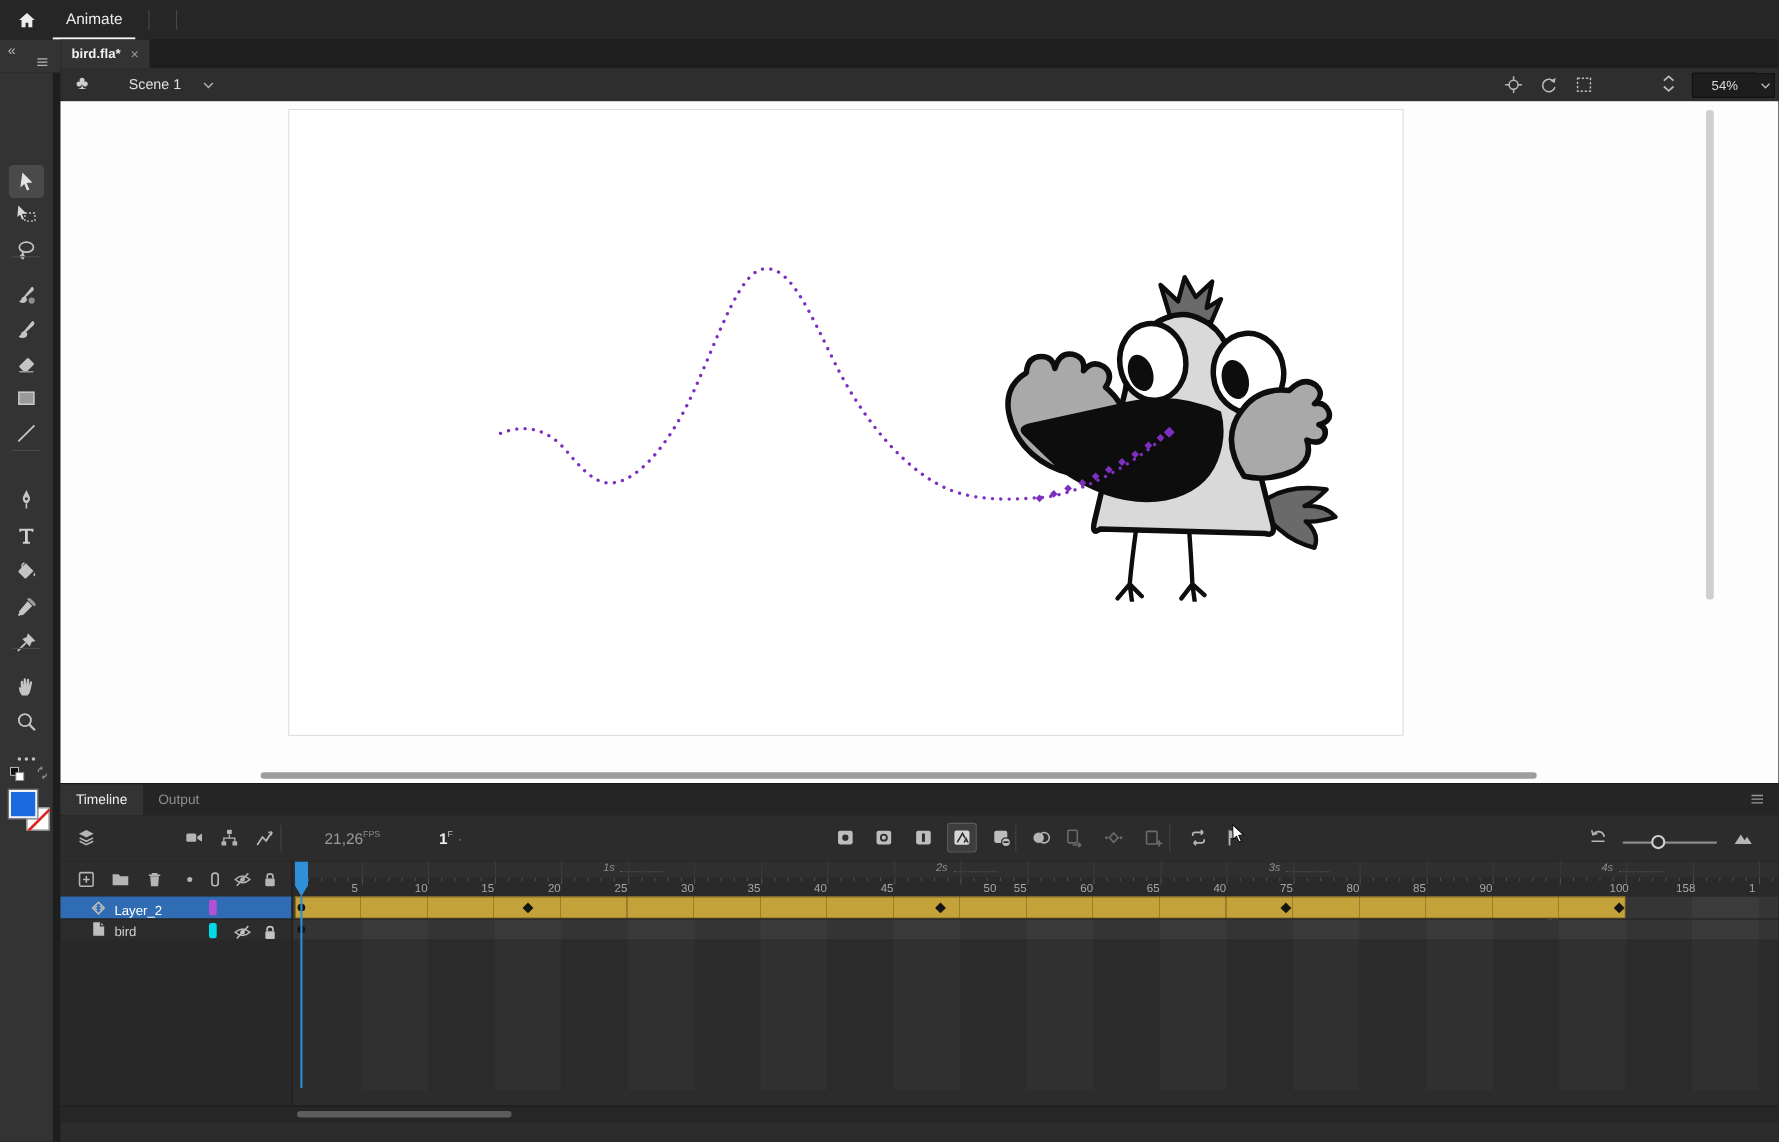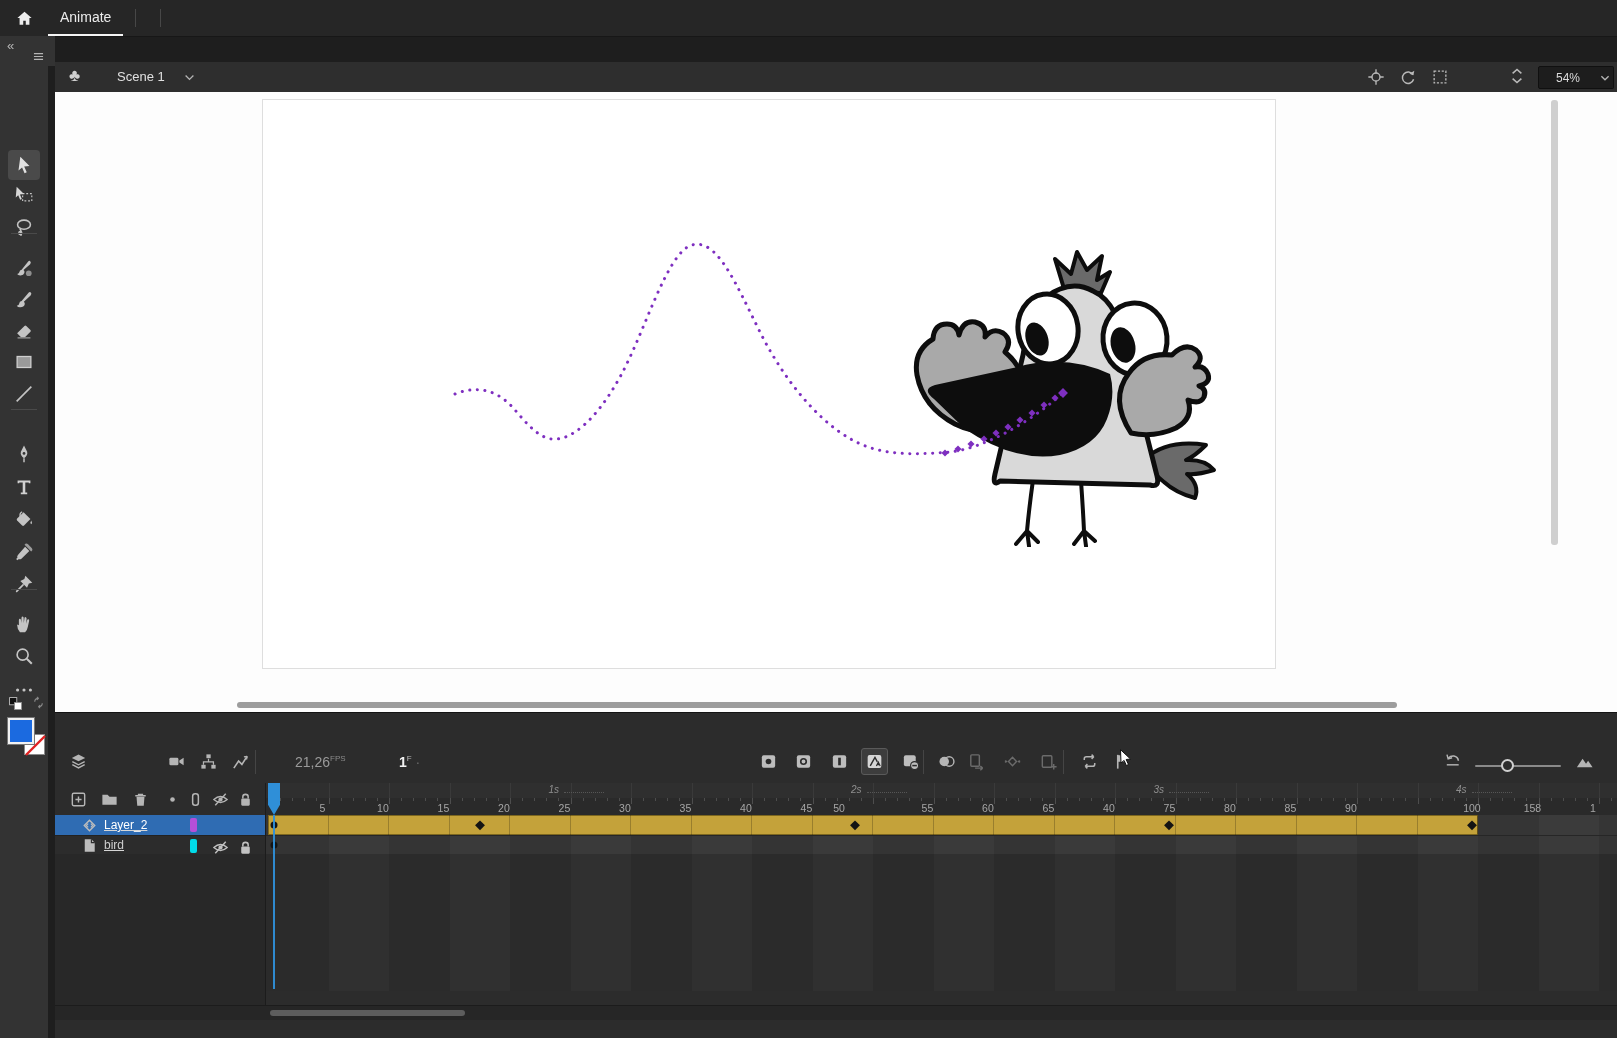--- a/index.html
+++ b/index.html
@@ -64,21 +64,21 @@
   .curframe{position:absolute;left:316px;top:13px;font-size:14px;color:#f2f2f2;font-weight:bold;margin-left:28px;}
   .curframe sup{font-size:8px;color:#bdbdbd;font-weight:normal;}
   .curframe .dotdim{color:#6a6a6a;font-weight:normal;}
   .tl-slider-track{position:absolute;left:1420px;top:24px;width:86px;height:2px;background:#8a8a8a;border-radius:1px;}
   .tl-slider-knob{position:absolute;left:1446px;top:18px;width:13px;height:13px;border:2px solid #cfcfcf;border-radius:50%;background:#2c2c2c;box-sizing:border-box;}
 
   
   .lpanel{position:absolute;left:0;top:70px;width:210px;height:222px;}
   .lp-hdr{position:absolute;left:0;top:0;width:100%;height:32px;background:#2c2c2c;border-bottom:1px solid #1f1f1f;}
   .lp-ic{position:absolute;top:7px;color:#b5b5b5;}
-  .lrow{position:absolute;left:0;width:100%;height:20px;box-sizing:border-box;display:flex;align-items:center;text-decoration:underline;}
+  .lrow{position:absolute;left:0;width:100%;height:20px;box-sizing:border-box;display:flex;align-items:flex-end;}
   .lrow .type{margin-left:25px;width:20px;color:#bdbdbd;}
   .lrow .nm{font-size:12px;color:#cfcfcf;margin-left:4px;flex:0 0 auto;}
   .lrow.sel{background:#2f6cb3;}
   .lrow.sel .nm{color:#ffffff;}
   .lswatch{position:absolute;left:135px;top:3px;width:7px;height:14px;border-radius:2px;}
   .lrow .st{position:absolute;top:2px;color:#c2c2c2;}
   .lp-below{position:absolute;left:0;top:71px;width:100%;bottom:0;background:#282828;}
   .v-div{position:absolute;left:210px;top:70px;width:1px;height:222px;background:#1c1c1c;}
 
   
@@ -128,20 +128,26 @@
 
   <div class="abs tools-head">
     <span class="coll">«</span>
     <span class="menu">
       <svg viewBox="0 0 20 20" width="13" height="13">
           <path d="M3 5.5 H17 M3 10 H17 M3 14.5 H17" stroke="#b5b5b5" stroke-width="1.8"></path>
         </svg>
     </span>
   </div>
 
+  <div class="abs tabbar">
+    <div class="doc-tab">
+      <span class="t">bird.fla*</span>
+      <span class="x">×</span>
+    </div>
+  </div>
 
   <div class="abs tools">
     <div id="tools-list">
         <div class="tool active" style="top: 84px;">
           <svg viewBox="0 0 24 24" width="22" height="22">
             <path d="M8 3 L18 13 L12.2 13.6 L15 20 L12.6 21 L9.9 14.6 L6 18 Z" fill="#e2e2e2"></path>
           </svg>
         </div>
         <div class="tool" style="top: 114px;">
           <svg viewBox="0 0 24 24" width="22" height="22">
@@ -328,20 +334,29 @@
           <rect x="-2.5" y="-2.5" width="5" height="5" transform="translate(1000,306) rotate(45)"></rect>
           <rect x="-3.5" y="-3.5" width="7" height="7" transform="translate(1008,301) rotate(45)"></rect>
         </g>
     </svg>
 
     <div class="h-scroll"></div>
     <div class="v-scroll"></div>
   </div>
 
   <div class="abs timeline">
+    <div class="tl-tabs">
+      <div class="tl-tab active">Timeline</div>
+      <div class="tl-tab">Output</div>
+      <span class="tl-panelmenu">
+        <svg viewBox="0 0 20 20" width="15" height="15">
+            <path d="M3 5.5 H17 M3 10 H17 M3 14.5 H17" stroke="currentColor" stroke-width="1.7"></path>
+          </svg>
+      </span>
+    </div>
 
     <div class="tl-toolbar">
       <div class="fps"><span>21,26</span><sup>FPS</sup></div>
       <div class="curframe"><span>1</span><sup>F</sup><span class="dotdim"> ·</span></div>
       <div class="tl-slider-track"></div>
       <div class="tl-slider-knob"></div>
       <div id="tl-toolbar-icons">
           <span class="tlb-ic" style="left: 14px;">
             <svg viewBox="0 0 20 20" width="19" height="19">
               <path d="M10 2.6 L17 6.2 L10 9.8 L3 6.2 Z" fill="currentColor"></path>
@@ -685,21 +700,21 @@
           <div class="tick" style="left: 1345.1px; height: 3px;"></div>
           <div class="num" style="left: 42.45px;">5</div>
           <div class="num" style="left: 102.95px;">10</div>
           <div class="num" style="left: 163.45px;">15</div>
           <div class="num" style="left: 223.95px;">20</div>
           <div class="num" style="left: 284.45px;">25</div>
           <div class="num" style="left: 344.95px;">30</div>
           <div class="num" style="left: 405.45px;">35</div>
           <div class="num" style="left: 465.95px;">40</div>
           <div class="num" style="left: 526.45px;">45</div>
-          <div class="num" style="left: 559px;">50</div>
+          <div class="num" style="left: 620px;">50</div>
           <div class="num" style="left: 647.45px;">55</div>
           <div class="num" style="left: 707.95px;">60</div>
           <div class="num" style="left: 768.45px;">65</div>
           <div class="num" style="left: 828.95px;">40</div>
           <div class="num" style="left: 889.45px;">75</div>
           <div class="num" style="left: 949.95px;">80</div>
           <div class="num" style="left: 1010.45px;">85</div>
           <div class="num" style="left: 1070.95px;">90</div>
           <div class="num" style="left: 1131.45px; margin-top: 28px;">95</div>
           <div class="num" style="left: 1191.95px;">100</div>

